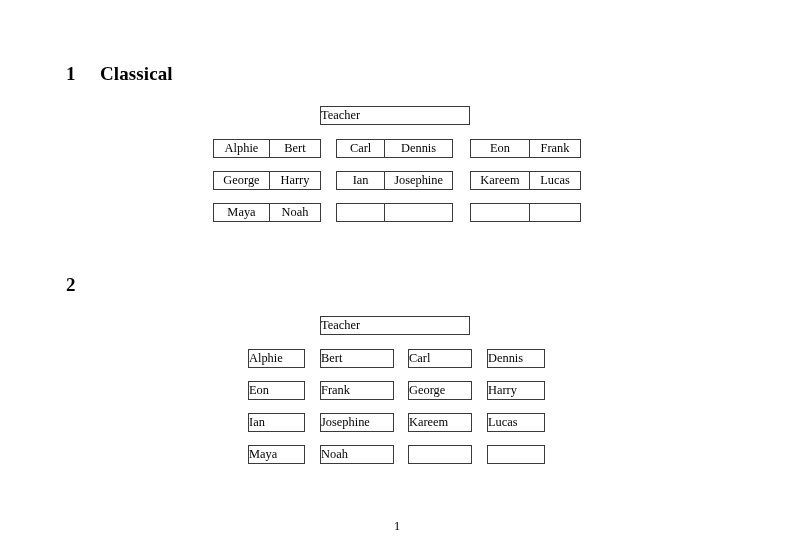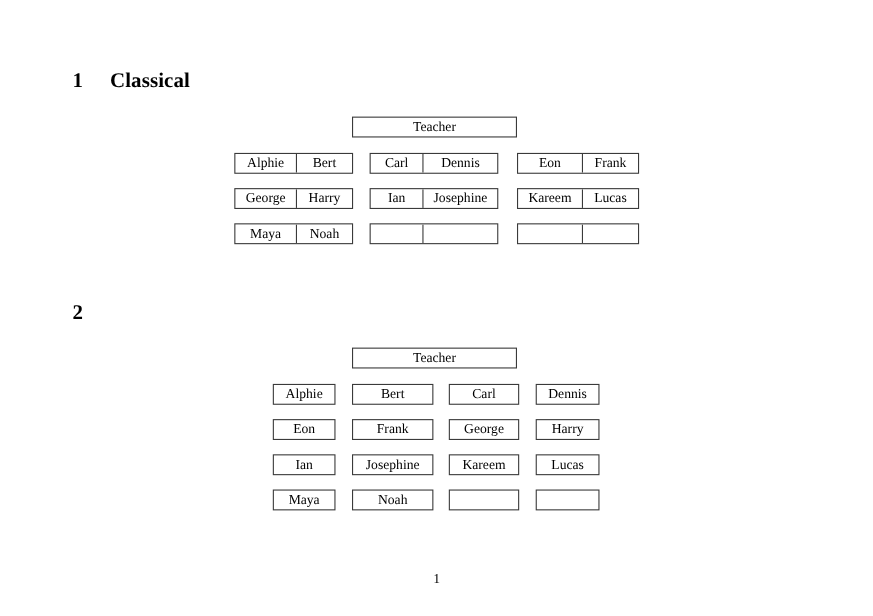--- a/index.html
+++ b/index.html
@@ -46,21 +46,20 @@
 
   
   .box {
     position: absolute;
     box-sizing: border-box;
     border: 1px solid #3a3a3a;
     background: #ffffff;
     height: 19px;
     line-height: 17px;
     font-size: 12.4px;
-    text-align: center;
     white-space: nowrap;
     overflow: hidden;
   }
 
   
   .split-box {
     position: absolute;
     box-sizing: border-box;
     border: 1px solid #3a3a3a;
     background: #ffffff;

